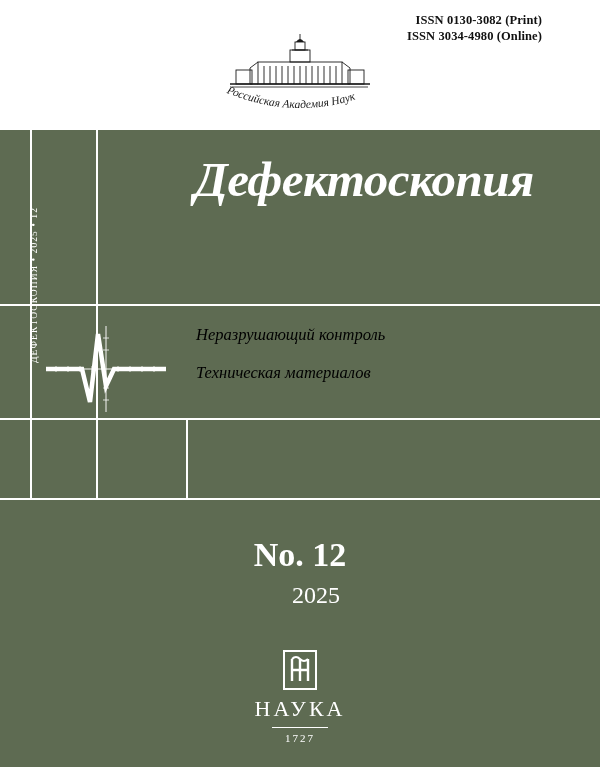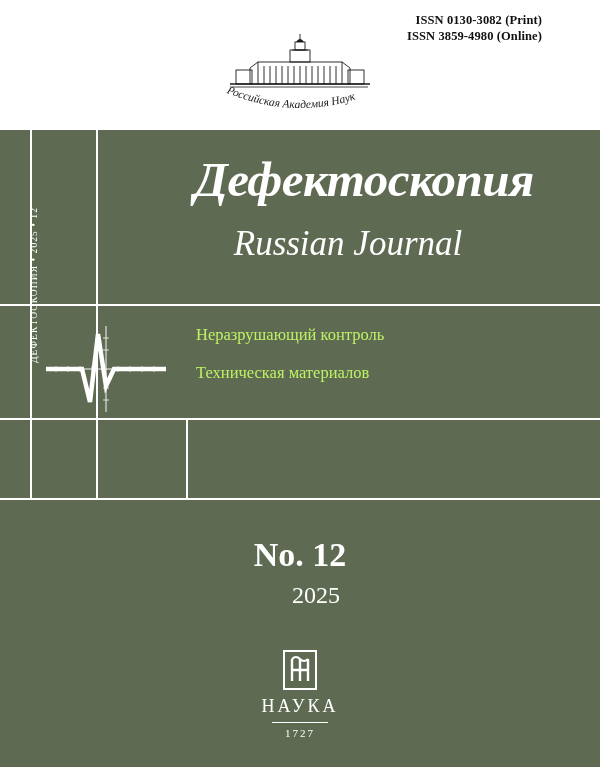--- a/index.html
+++ b/index.html
@@ -127,22 +127,23 @@
     top: 196px;
     width: 120px;
     height: 86px;
   }
 
   
   .subjects {
     position: absolute;
     left: 196px;
     top: 186px;
-    color: #bef264;
-    font-family: "Liberation Serif", serif;
+    color: #000000;
+    font-family: "Liberation Serif", serif;
+    font-style: italic;
     font-size: 16.5px;
     line-height: 38px;
   }
   .subjects div { white-space: nowrap; }
 
   
   .issue-no {
     position: absolute;
     left: 0;
     top: 406px;
@@ -169,21 +170,21 @@
     position: absolute;
     left: 0;
     top: 520px;
     width: 600px;
     text-align: center;
     color: #ffffff;
   }
   .pub-logo { display: block; margin: 0 auto 6px auto; }
   .pub-name {
     font-family: "Liberation Serif", serif;
-    font-size: 18px;
+    font-size: 22px;
     letter-spacing: 3px;
   }
   .pub-year {
     margin-top: 0;
     font-family: "Liberation Serif", serif;
     font-size: 11px;
     letter-spacing: 2px;
   }
   .pub-rule {
     width: 56px;
@@ -194,21 +195,21 @@
 </style>
 </head>
 <body>
 
 <div class="cover">
 
   <div class="header">
 
     <div class="issn-block">
       <div>ISSN 0130-3082 (Print)</div>
-      <div>ISSN 3859-4980 (Online)</div>
+      <div>ISSN 3034-4980 (Online)</div>
     </div>
 
     <div class="emblem">
       <svg width="196" height="78" viewBox="0 0 196 78" xmlns="http://www.w3.org/2000/svg">
         <g fill="none" stroke="#1a1a1a" stroke-width="0.9">
 
           <path d="M98 4 L98 10"></path>
           <path d="M94 12 q4 -6 8 0" fill="#1a1a1a" stroke="none"></path>
           <rect x="93" y="12" width="10" height="8"></rect>
           <path d="M90 20 L106 20"></path>
@@ -241,21 +242,20 @@
     <div class="gline gl-h2"></div>
     <div class="gline gl-h3"></div>
     <div class="gline gl-v1"></div>
     <div class="gline gl-v2"></div>
     <div class="gline gl-v3"></div>
 
     <div class="spine">ДЕФЕКТОСКОПИЯ • 2025 • 12</div>
 
     <div class="title-ru">Дефектоскопия</div>
     <div class="title-en">
-      <div>Russian Journal</div>
     </div>
 
     <div class="wave">
       <svg width="120" height="86" viewBox="0 0 120 86" xmlns="http://www.w3.org/2000/svg">
         <g stroke="#ffffff" stroke-width="1" opacity="0.95">
           <line x1="0" y1="43" x2="120" y2="43"></line>
           <line x1="60" y1="0" x2="60" y2="86"></line>
           <g stroke-width="0.8">
             <line x1="10" y1="40" x2="10" y2="46"></line>
             <line x1="22" y1="40" x2="22" y2="46"></line>

